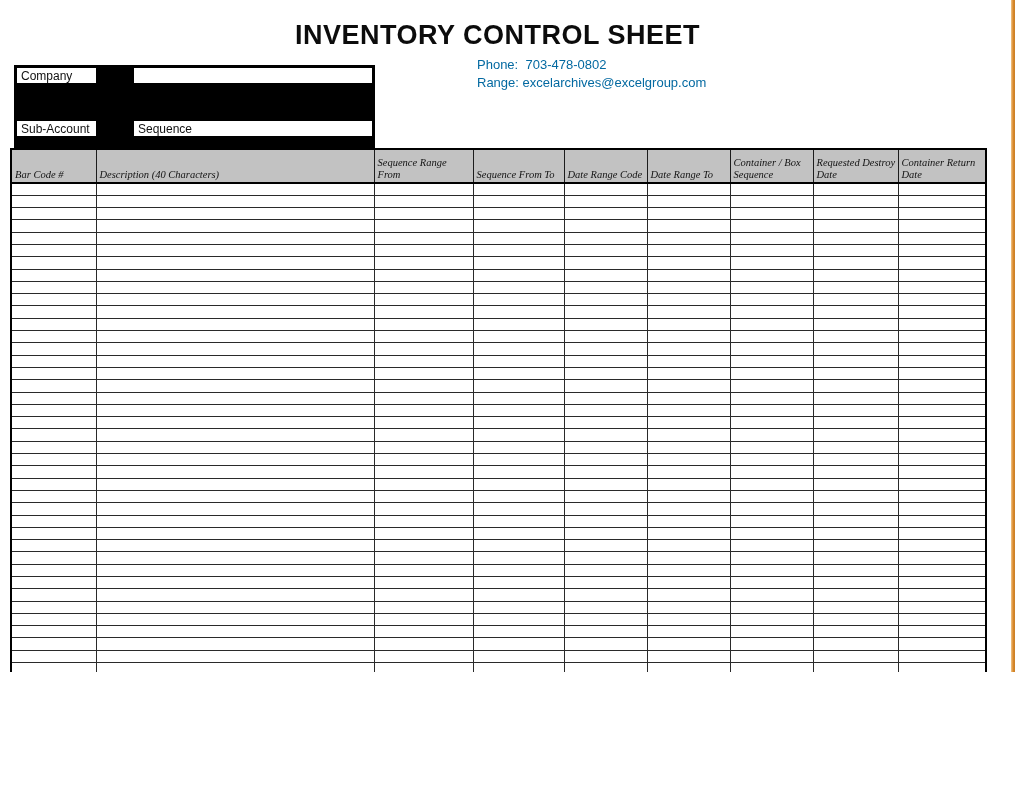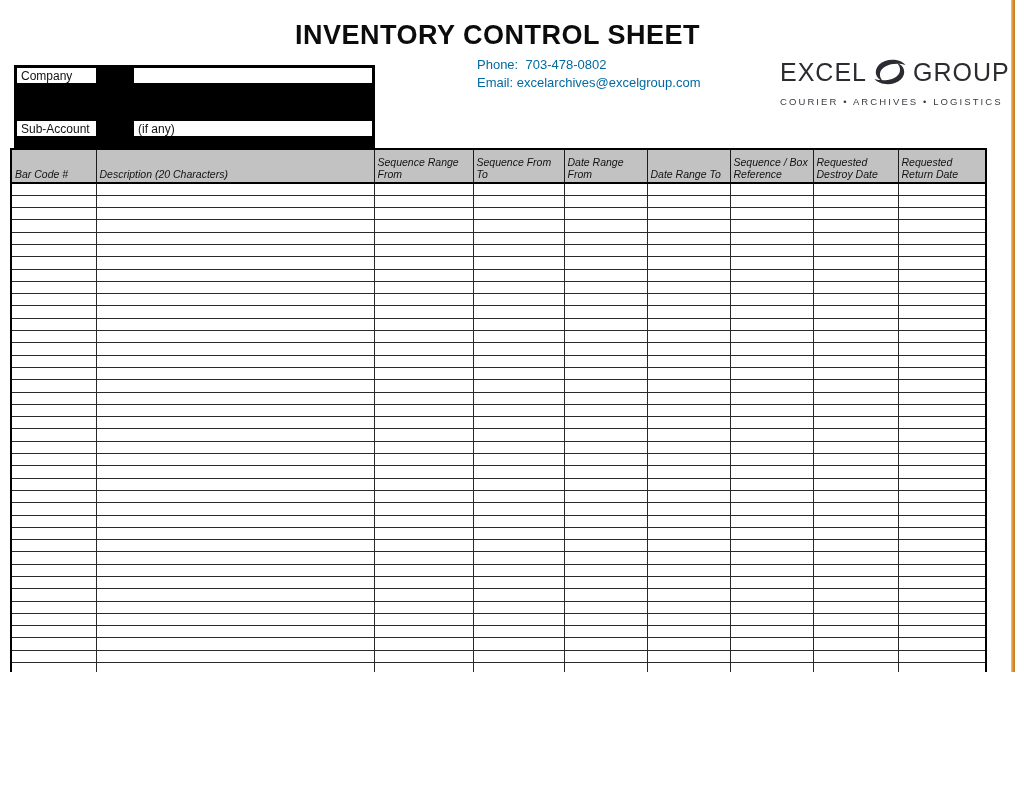--- a/index.html
+++ b/index.html
@@ -98,21 +98,21 @@
     width: 975px;
     border: 2px solid #000;
   }
   table.inv th {
     background: #c2c2c2;
     border: 1.4px solid #1c1c1c;
     border-bottom: 2px solid #000;
     height: 34px;
     vertical-align: bottom;
     text-align: left;
-    font-family: Liberation Sans, sans-serif;
+    font-family: Liberation Serif, serif;
     font-style: italic;
     font-weight: normal;
     font-size: 10.5px;
     line-height: 11.5px;
     color: #121212;
     padding: 1px 2px 2px 3px;
     overflow: hidden;
   }
   table.inv td {
     border: 1.2px solid #2a2a2a;
@@ -142,70 +142,56 @@
 <body>
 
 <div class="page">
 
   <div class="title">INVENTORY CONTROL SHEET</div>
 
   <div class="info-box">
     <div class="info-cell">Company</div>
     <div class="info-cell"></div>
     <div class="info-cell">Sub-Account</div>
-    <div class="info-cell">(if any)</div>
     <div class="info-cell">Sequence</div>
     <div class="info-cell"></div>
     <div class="info-cell">Code</div>
     <div class="info-cell"></div>
   </div>
 
   <div class="contact">
     <div class="line"><span>Phone:</span>&nbsp;&nbsp;<span>703-478-0802</span></div>
-    <div class="line"><span>Email:</span>&nbsp;<span>excelarchives@excelgroup.com</span></div>
+    <div class="line"><span>Range:</span>&nbsp;<span>excelarchives@excelgroup.com</span></div>
   </div>
 
-  <div class="logo">
-    <div class="logo-top">
-      <span class="logo-word">EXCEL</span>
-      <span class="logo-icon">
-        <svg viewBox="0 0 44 32" width="42" height="30">
-          <path d="M38.5 8.5 C33 1.5 17.5 1 10.5 8 C4 14.5 6.5 23.5 15 26 C9.5 21.5 10 13.5 17 10 C24 6.3 33 6.8 38.5 8.5 Z" fill="#2b2b31"></path>
-          <path d="M5.5 23.5 C11 30.5 26.5 31 33.5 24 C40 17.5 37.5 8.5 29 6 C34.5 10.5 34 18.5 27 22 C20 25.7 11 25.2 5.5 23.5 Z" fill="#2b2b31"></path>
-        </svg>
-      </span>
-      <span class="logo-word">GROUP</span>
-    </div>
-    <div class="logo-tagline">COURIER • ARCHIVES • LOGISTICS</div>
-  </div>
 
   <div class="inv-table-wrap">
     <table class="inv">
       <colgroup id="inv-colgroup">
           <col style="width: 85px;">
           <col style="width: 278px;">
           <col style="width: 99px;">
           <col style="width: 91px;">
           <col style="width: 83px;">
           <col style="width: 83px;">
           <col style="width: 83px;">
           <col style="width: 85px;">
           <col style="width: 88px;">
         </colgroup>
       <thead>
         <tr id="inv-header-row">
             <th>Bar Code #</th>
-            <th>Description (20 Characters)</th>
+            <th>Description (40 Characters)</th>
             <th>Sequence Range From</th>
             <th>Sequence From To</th>
-            <th>Date Range From</th>
+            <th>Date Range Code</th>
             <th>Date Range To</th>
-            <th>Sequence / Box Reference</th>
+            <th>Container / Box Sequence</th>
             <th>Requested Destroy Date</th>
-            <th>Requested Return Date</th>
+            <th>Container Return Date</th>
           </tr>
       </thead>
       <tbody id="inv-body">
           <tr>
             <td></td>
             <td></td>
             <td></td>
             <td></td>
             <td></td>
             <td></td>

